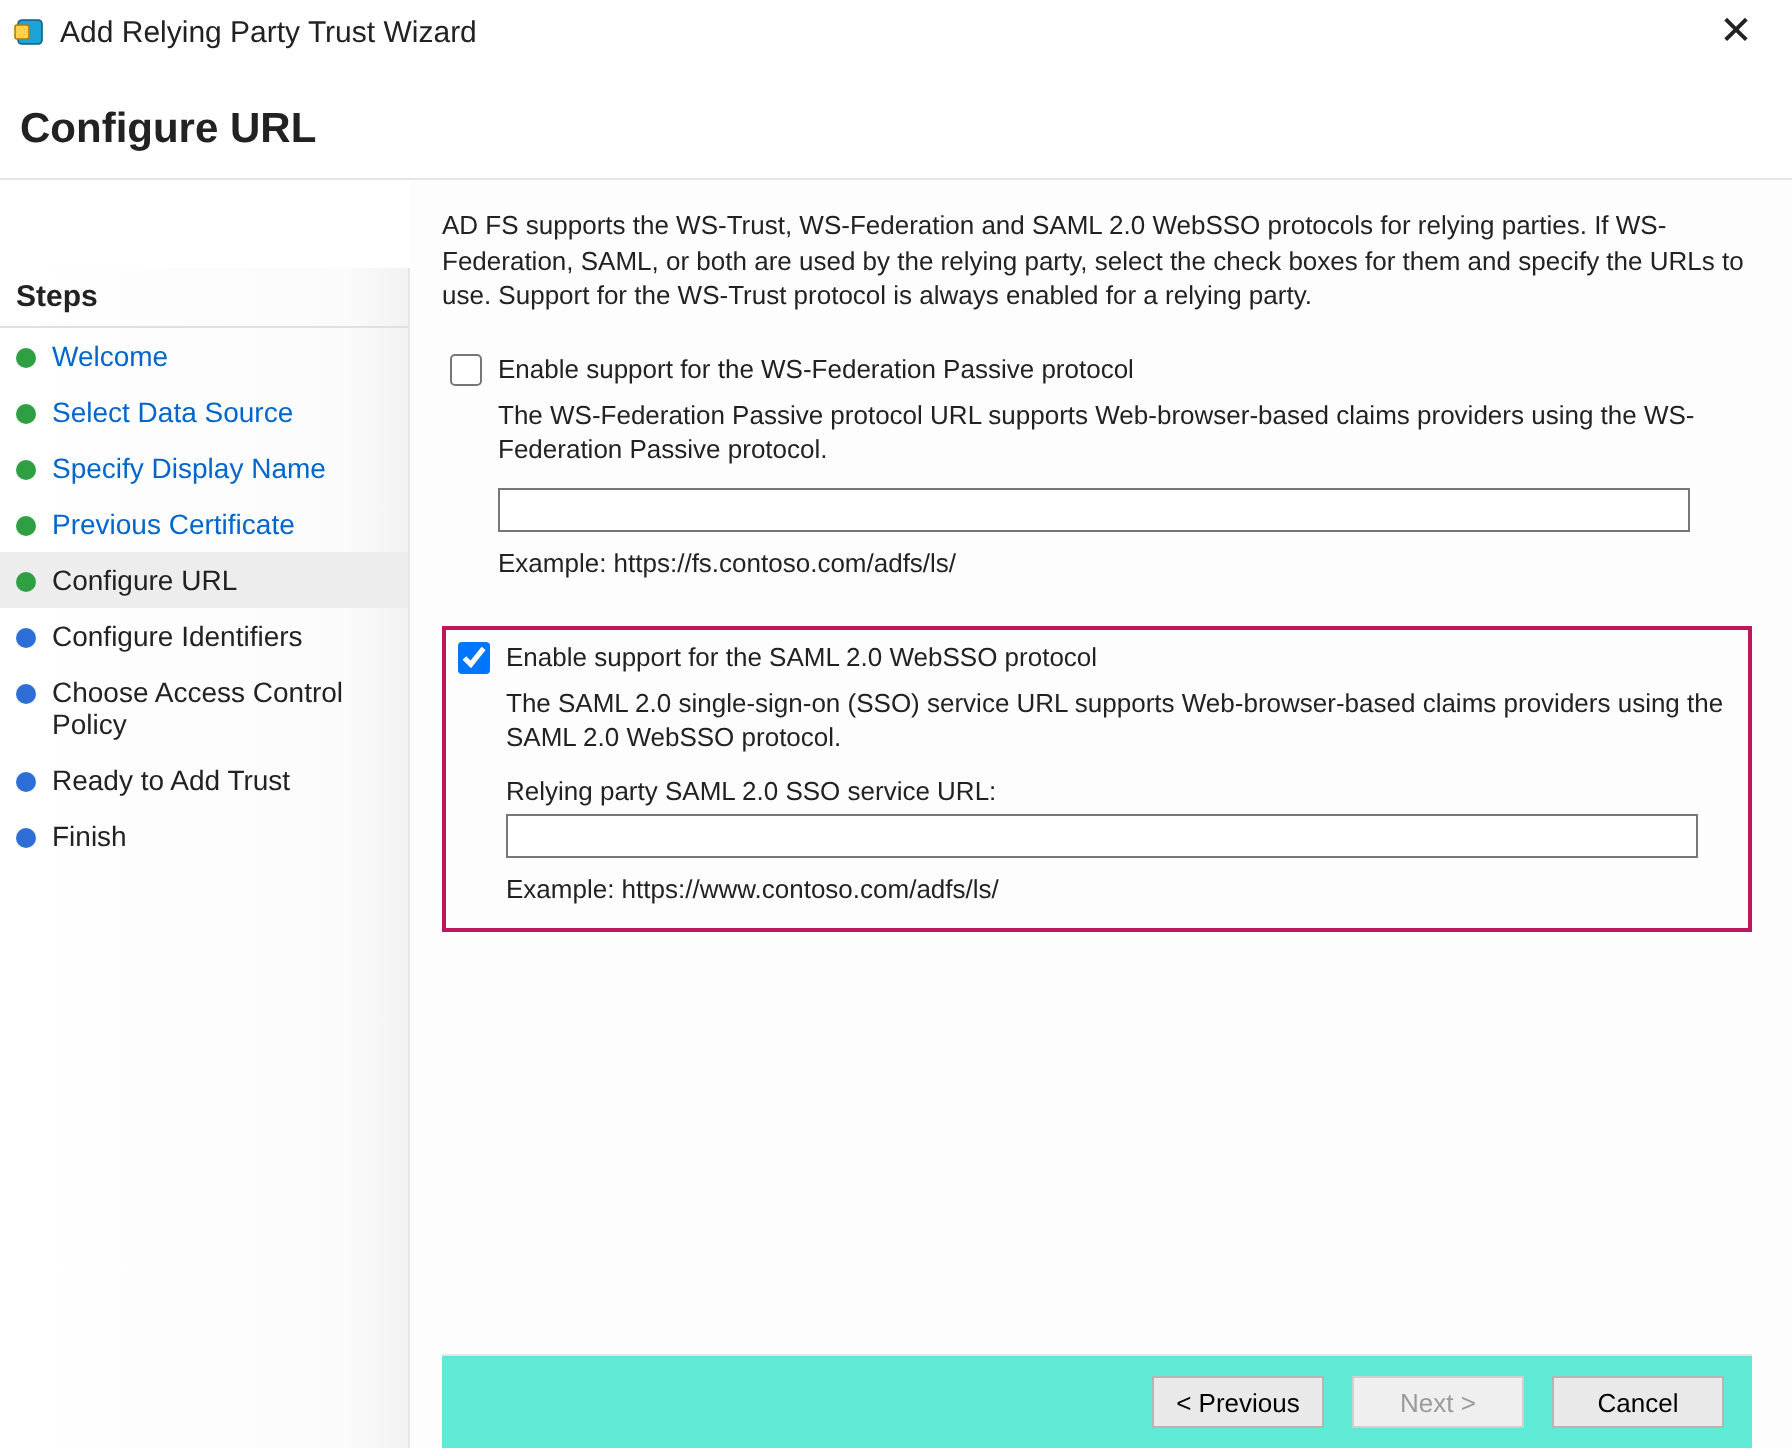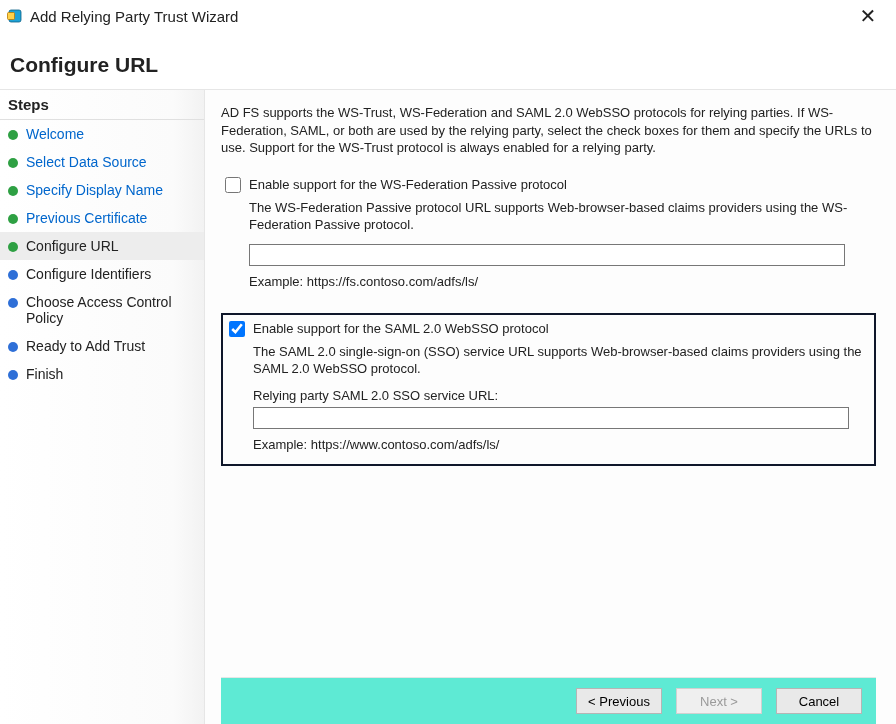--- a/index.html
+++ b/index.html
@@ -56,20 +56,21 @@
     display: flex;
     border-top: 1px solid #e6e6e6;
     min-height: 0;
   }
   .sidebar {
     width: 205px;
     box-sizing: border-box;
     background: linear-gradient(to right, #fff 0%, #fbfbfb 85%, #f2f2f2 100%);
     border-right: 1px solid #e6e6e6;
     padding: 0;
+    margin-top: 44px;
   }
   .sidebar-title {
     font-weight: 700;
     font-size: 15px;
     padding: 6px 8px 6px 8px;
     border-bottom: 1px solid #e0e0e0;
   }
   .step {
     display: flex;
     align-items: flex-start;
@@ -106,21 +107,21 @@
   }
   .intro {
     line-height: 1.35;
     margin-bottom: 16px;
   }
   .section {
     margin-bottom: 10px;
     padding: 4px;
   }
   .section.highlight {
-    border: 2px solid #0f172a;
+    border: 2px solid #be185d;
     padding: 6px 6px 2px 6px;
   }
   .ck-row {
     display: flex;
     align-items: center;
     margin-bottom: 6px;
   }
   .ck-row input[type="checkbox"] {
     width: 16px;
     height: 16px;

